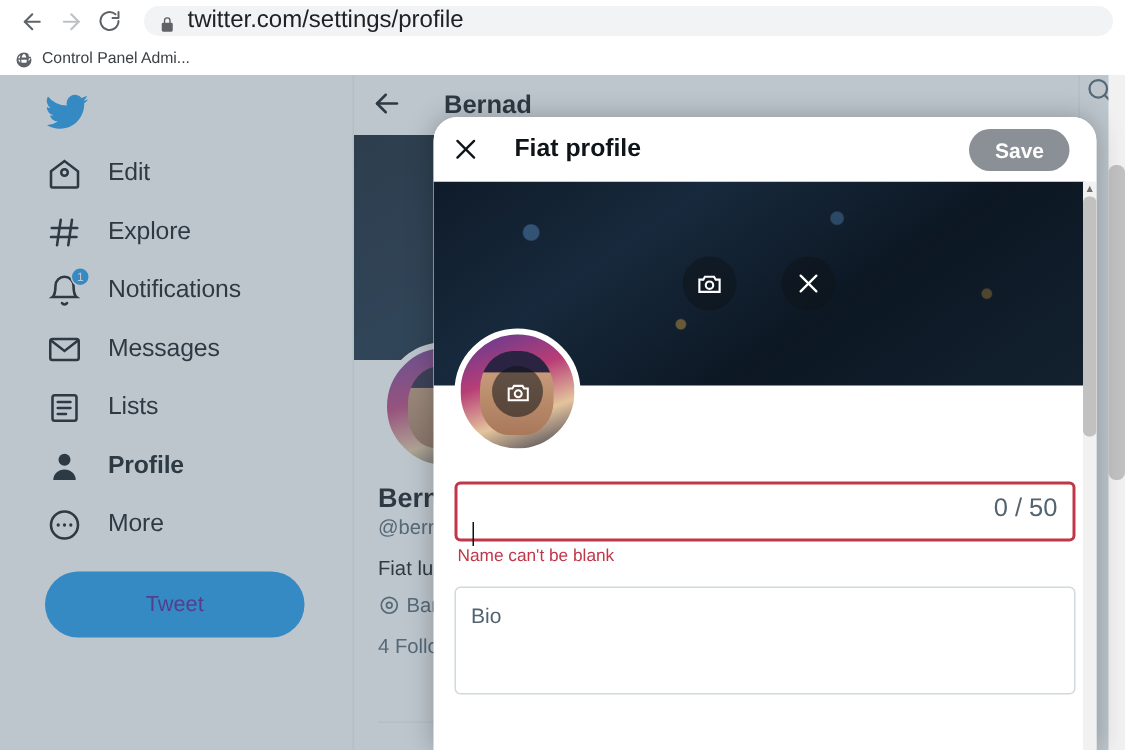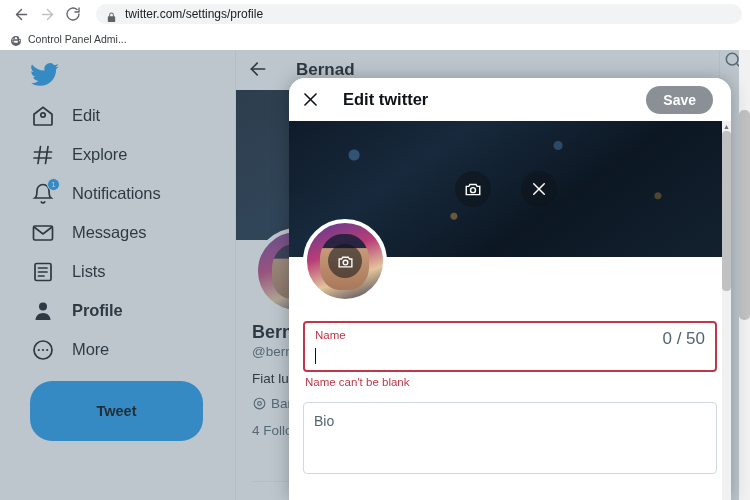--- a/index.html
+++ b/index.html
@@ -21,21 +21,21 @@
     color: #5f6368; flex: 0 0 auto;
   }
   .nav-btn.disabled { color: #bdc1c6; }
   .omnibox {
     margin-left: 10px; flex: 1 1 auto; height: 20px; background: #f1f3f4;
     border-radius: 10px; display: flex; align-items: center; padding: 0 10px;
     max-width: 700px;
   }
   .lock-icon { width: 11px; height: 11px; margin-right: 8px; flex:0 0 auto; color:#5f6368; }
   .omnibox-url {
-    font-size: 12px; color: #202124; white-space: nowrap; overflow: hidden;
+    font-size: 16px; color: #202124; white-space: nowrap; overflow: hidden;
   }
   .bookmarks-bar {
     position: absolute; top: 28px; left: 0; width: 750px; height: 22px;
     background: #ffffff; display: flex; align-items: center; padding: 0 10px;
     border-bottom: 1px solid #ffffff;
   }
   .bookmark-item { display: flex; gap: 6px; }
   .bm-globe { width: 12px; height: 12px; color: #5f6368; flex:0 0 auto;}
   .bookmark-label { font-size: 10.5px; color: #3c4043; white-space: nowrap; }
 
@@ -60,22 +60,22 @@
              display:flex; align-items:center; justify-content:center; position: relative;}
   .nav-label { font-size: 16.5px; color: #0f1419; letter-spacing: -0.1px; }
   .nav-item.active .nav-label { font-weight: bold; }
   .badge {
     position: absolute; top: -3px; right: -5px;
     min-width: 13px; height: 13px; border-radius: 7px; background: #1d9bf0;
     color: #fff; font-size: 8px; display: flex; align-items: center;
     justify-content: center; padding: 0 3px; border: 1.5px solid #fff;
   }
   .tweet-btn {
-    margin-top: 12px; width: 173px; height: 60px; border-radius: 22px;
-    background: #1d9bf0; color: #000000; font-size: 14.5px; font-weight: bold;
+    margin-top: 12px; width: 173px; height: 44px; border-radius: 22px;
+    background: #1d9bf0; color: #4c1d95; font-size: 14.5px; font-weight: normal;
     border: none; display: flex; align-items: center; justify-content: center;
     cursor: pointer;
   }
 
   
   .main-col {
     position: absolute; top: 0; left: 235px; width: 485px; height: 450px;
     background: #fff; border-left: 1px solid #eff3f4; border-right: 1px solid #eff3f4;
   }
   .main-header {
@@ -403,21 +403,21 @@
 
   <div class="modal">
 
     <div class="modal-header">
       <span class="close-x">
         <svg width="19" height="19" viewBox="0 0 24 24" fill="none" stroke="currentColor" stroke-width="2" stroke-linecap="round">
             <line x1="5" y1="5" x2="19" y2="19"></line>
             <line x1="19" y1="5" x2="5" y2="19"></line>
           </svg>
       </span>
-      <span class="modal-title">Edit twitter</span>
+      <span class="modal-title">Fiat profile</span>
       <button class="save-btn">Save</button>
     </div>
 
     <div class="modal-body">
 
       <div class="modal-banner">
         <div class="banner-actions">
           <div class="banner-btn">
             <svg width="18" height="18" viewBox="0 0 24 24" fill="none" stroke="currentColor" stroke-width="1.9">
                 <path d="M3 8.5h3.5L8 6h8l1.5 2.5H21v11H3z"></path>
@@ -439,21 +439,20 @@
           <svg width="17" height="17" viewBox="0 0 24 24" fill="none" stroke="currentColor" stroke-width="1.9">
               <path d="M3 8.5h3.5L8 6h8l1.5 2.5H21v11H3z"></path>
               <circle cx="12" cy="13.5" r="3.3"></circle>
             </svg>
         </div>
       </div>
 
       <div class="fields">
 
         <div class="field error">
-          <div class="field-label">Name</div>
           <div class="counter">0 / 50</div>
           <input class="field-input" type="text" value="" style="">
           <div class="caret"></div>
         </div>
         <div class="error-msg">Name can't be blank</div>
 
         <div class="field bio">
           <div class="bio-placeholder">Bio</div>
         </div>
 

